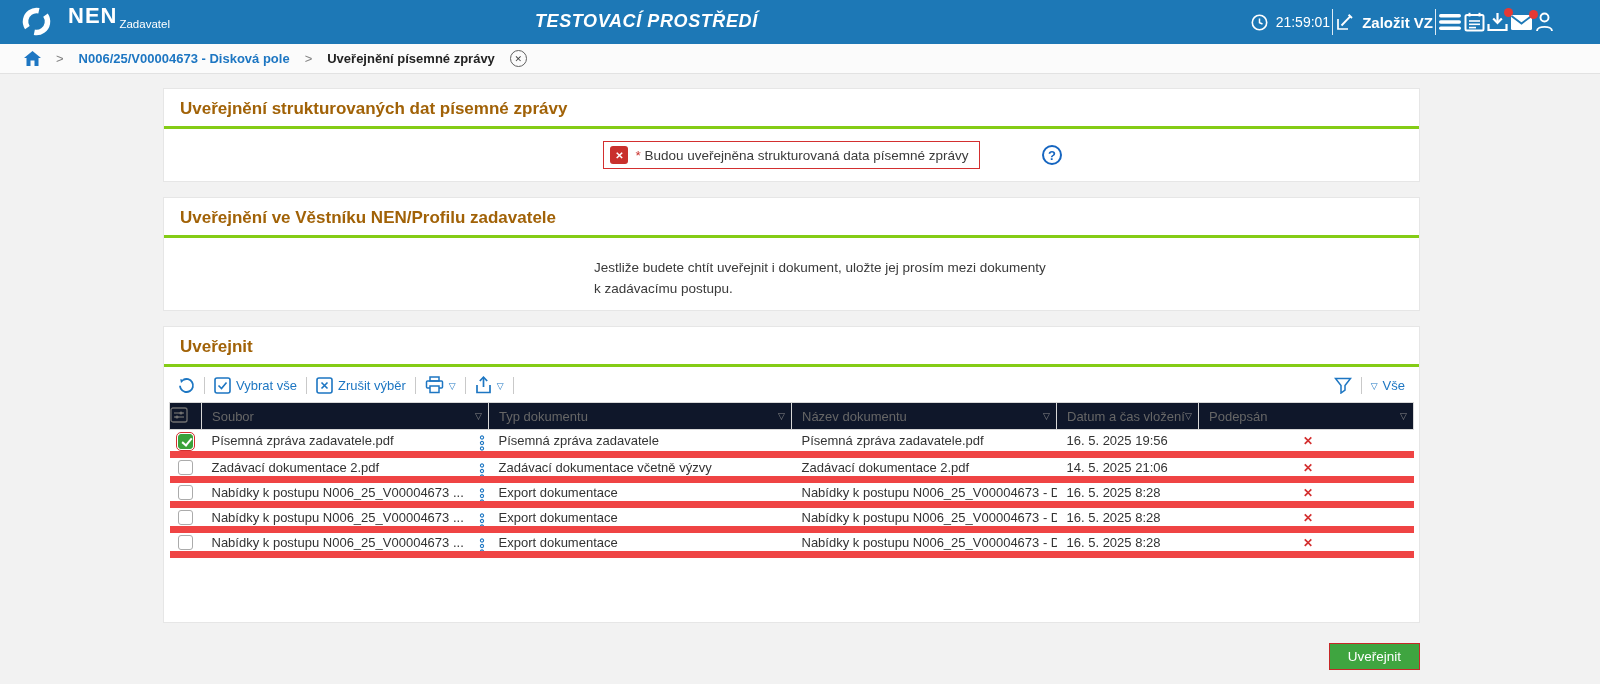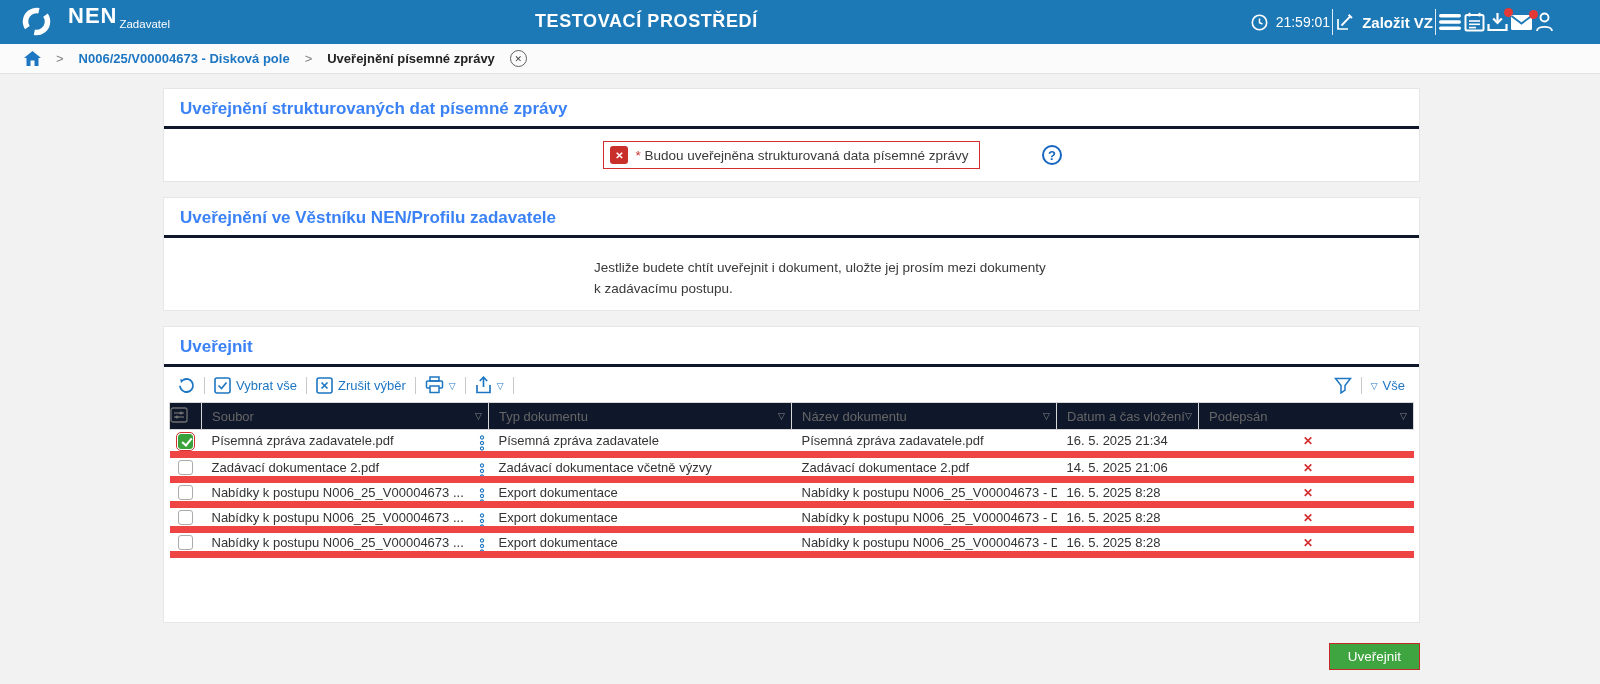--- a/index.html
+++ b/index.html
@@ -6,41 +6,41 @@
   html,body { width:1600px; height:684px; }
   body { font-family:"Liberation Sans", sans-serif; background:#f2f2f2; overflow:hidden; }
 
   
   .topbar { position:relative; height:44px; background:#1d78b6; color:#fff; }
   .brand { position:absolute; left:20px; top:5px; display:flex; align-items:flex-start; }
   .brand-text { margin-left:15px; line-height:1; }
   .nen-line { display:flex; align-items:flex-end; }
   .nen { font-size:22px; font-weight:bold; letter-spacing:1px; }
   .nen-sub { font-size:11.5px; margin-left:2px; position:relative; top:3px; }
-  .env-title { position:absolute; left:535px; top:11px; font-size:18px; font-weight:bold; letter-spacing:0.6px; }
+  .env-title { position:absolute; left:535px; top:11px; font-size:18px; font-weight:bold; letter-spacing:0.6px;font-style:italic; }
   .top-right { position:absolute; right:46px; top:0; height:44px; display:flex; align-items:center; gap:2px; }
   .tb-group { display:flex; align-items:center; gap:8px; }
   .tb-divider { width:1px; height:26px; background:rgba(255,255,255,0.85); }
   .tb-time { font-size:14px; }
   .tb-create { font-size:15px; font-weight:bold; }
   .icon-wrap { position:relative; display:inline-flex; cursor:pointer; }
   .red-dot { position:absolute; top:-4px; right:-5px; width:9px; height:9px; border-radius:50%; background:#e53935; }
   .ticon { display:block; }
 
   
   .breadcrumb { height:30px; background:#fbfbfb; border-bottom:1px solid #e2e2e2; display:flex; align-items:center; padding-left:24px; gap:15px; font-size:13px; }
   .bc-chevron { color:#808080; font-size:13px; }
   .bc-link { color:#1d76c2; font-weight:bold; cursor:pointer; }
   .bc-current { color:#222; font-weight:bold; }
   .bc-close { width:17px; height:17px; border:1px solid #606060; border-radius:50%; display:inline-flex; align-items:center; justify-content:center; font-size:9px; color:#444; cursor:pointer; }
 
   
   .page { padding-top:14px; }
   .card { width:1257px; margin:0 0 15px 163px; background:#fff; border:1px solid #e6e6e6; }
-  .card-head { padding:10px 16px 7px; font-size:17px; font-weight:bold; color:#3b82f6; border-bottom:3px solid #0f172a; }
+  .card-head { padding:10px 16px 7px; font-size:17px; font-weight:bold; color:#a16207; border-bottom:3px solid #84cc16; }
 
   
   .body-structured { position:relative; height:52px; display:flex; align-items:center; justify-content:center; }
   .alert-box { display:flex; align-items:center; gap:7px; border:1px solid #d32f2f; padding:4px 10px 4px 6px; font-size:13.5px; color:#3a3a3a; background:#fff; }
   .alert-icon { width:18px; height:18px; background:#c9302c; border-radius:3px; color:#fff; font-size:10px; font-weight:bold; display:inline-flex; align-items:center; justify-content:center; }
   .alert-star { color:#c9302c; }
   .help-circle { position:absolute; left:878px; top:16px; width:20px; height:20px; border:2px solid #1565c0; border-radius:50%; color:#1565c0; font-size:13px; font-weight:bold; display:inline-flex; align-items:center; justify-content:center; cursor:pointer; }
 
   
   .body-bulletin { height:72px; padding-top:19px; }
@@ -311,21 +311,21 @@
     <td class="cell-file">
       <span>Písemná zpráva zadavatele.pdf</span>
       <svg class="kebab" width="6" height="16" viewBox="0 0 6 16">
         <circle cx="3" cy="2.5" r="1.6" fill="none" stroke="#1d76c2" stroke-width="1.1"></circle>
         <circle cx="3" cy="8" r="1.6" fill="none" stroke="#1d76c2" stroke-width="1.1"></circle>
         <circle cx="3" cy="13.5" r="1.6" fill="none" stroke="#1d76c2" stroke-width="1.1"></circle>
       </svg>
     </td>
     <td><span>Písemná zpráva zadavatele</span></td>
     <td><span>Písemná zpráva zadavatele.pdf</span></td>
-    <td><span>16. 5. 2025 21:34</span></td>
+    <td><span>16. 5. 2025 19:56</span></td>
     <td class="xcell"><span class="xmark">✕</span></td>
   </tr>
 
   <tr>
     <td class="cell-check"><span class="cbox"></span></td>
     <td class="cell-file">
       <span>Zadávací dokumentace 2.pdf</span>
       <svg class="kebab" width="6" height="16" viewBox="0 0 6 16">
         <circle cx="3" cy="2.5" r="1.6" fill="none" stroke="#1d76c2" stroke-width="1.1"></circle>
         <circle cx="3" cy="8" r="1.6" fill="none" stroke="#1d76c2" stroke-width="1.1"></circle>

